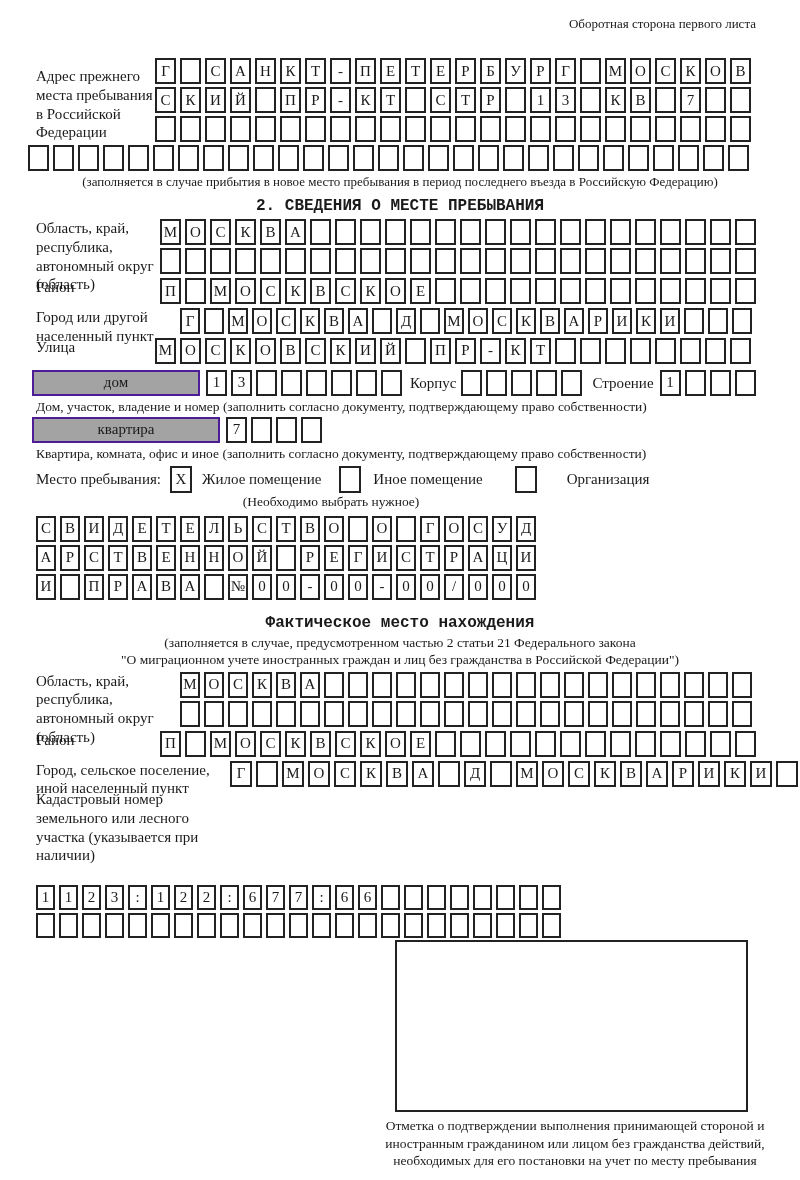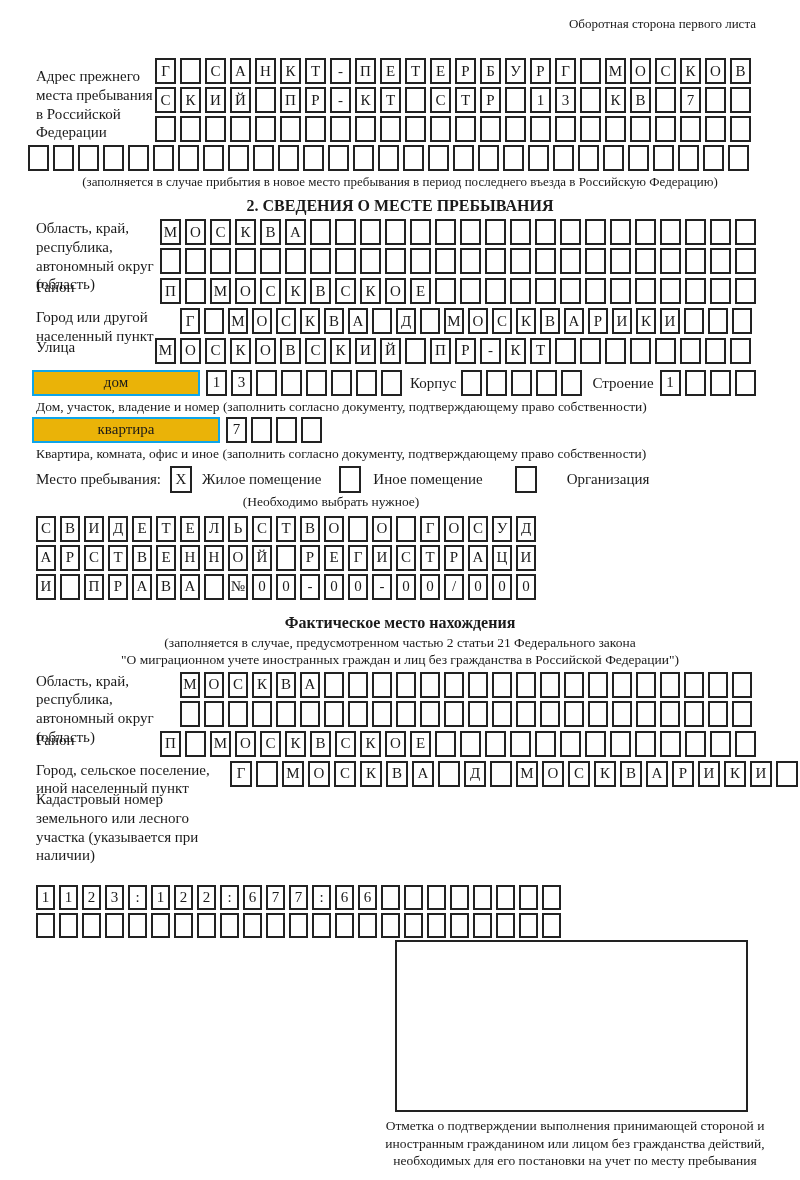--- a/index.html
+++ b/index.html
@@ -24,25 +24,25 @@
     display:flex;align-items:center;justify-content:center;
     font-size:15px;line-height:1;background:#fff;
   }
   .cells-doc .cell{width:20px;}
   .cells-kad .cell{width:19px;height:25px;}
   .cells-full .cell{width:21px;}
   .cells-fact .cell{width:20px;}
   .cells-factcity .cell{width:22px;}
   .fullrow{padding-left:28px;margin-top:3px;}
   .note-c{font-size:13px;text-align:center;margin-top:3px;}
-  .sec-title{font-size:16px;font-weight:bold;text-align:center;margin-top:7px;}
+  .sec-title{font-size:16px;font-weight:bold;text-align:center;margin-top:7px;font-family:Liberation Mono, monospace;}
   .cap{font-size:13.5px;padding-left:36px;margin-top:3px;}
   .labelbox{
-    flex:none;box-sizing:border-box;border:2px solid #0ea5e9;height:26px;
-    display:flex;align-items:center;justify-content:center;font-size:15px;background:#eab308;
+    flex:none;box-sizing:border-box;border:2px solid #4c1d95;height:26px;
+    display:flex;align-items:center;justify-content:center;font-size:15px;background:#a3a3a3;
   }
   .inlinelbl{font-size:15px;line-height:26px;flex:none;}
   .cb{
     flex:none;box-sizing:border-box;width:22px;height:27px;border:2px solid #222;
     display:flex;align-items:center;justify-content:center;font-size:15px;background:#fff;
   }
   .mt2{margin-top:2px;} .mt4{margin-top:4px;} .mt6{margin-top:6px;} .mt12{margin-top:12px;align-items:flex-end;}
   .stamp-box{
     box-sizing:border-box;margin-left:395px;margin-top:2px;
     width:353px;height:172px;border:2px solid #222;background:#fff;

